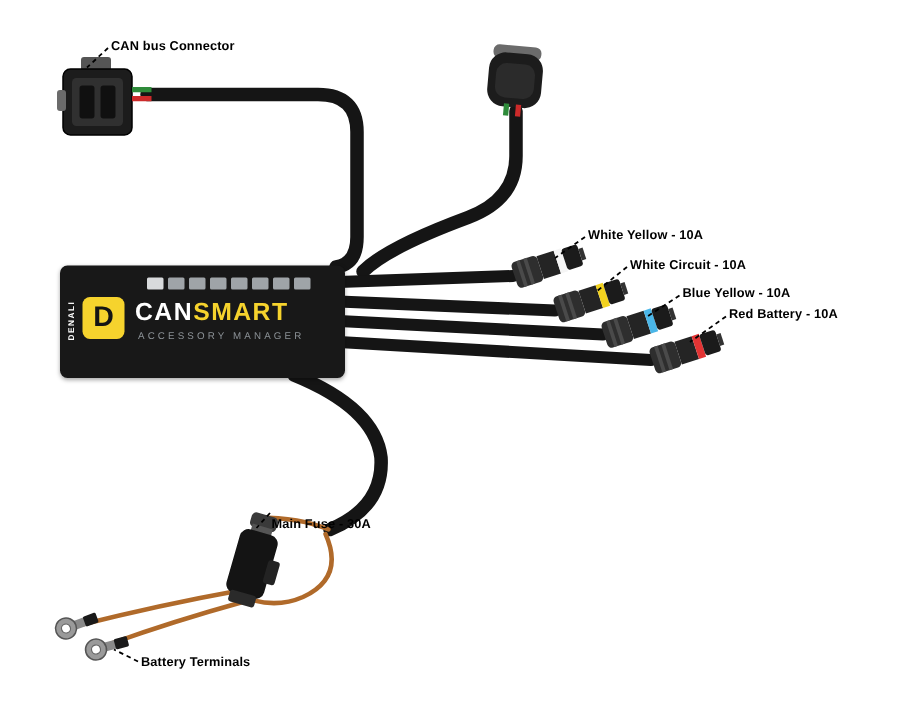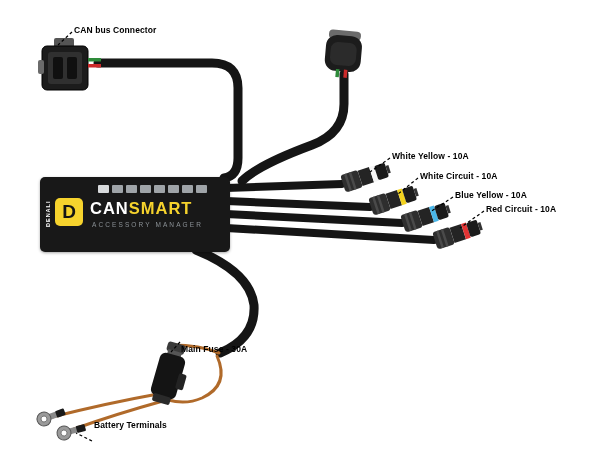--- a/index.html
+++ b/index.html
@@ -174,17 +174,17 @@
     <div class="device-name">
       <span class="nm-white">CAN</span><span class="nm-yellow">SMART</span>
     </div>
     <div class="device-subtitle">ACCESSORY MANAGER</div>
   </div>
 
   <div class="lbl" style="left:74px;top:25px;">CAN bus Connector</div>
   <div class="lbl" style="left:392px;top:151px;">White Yellow - 10A</div>
   <div class="lbl" style="left:420px;top:171px;">White Circuit - 10A</div>
   <div class="lbl" style="left:455px;top:190px;">Blue Yellow - 10A</div>
-  <div class="lbl" style="left:486px;top:204px;">Red Circuit - 10A</div>
+  <div class="lbl" style="left:486px;top:204px;">Red Battery - 10A</div>
   <div class="lbl" style="left:181px;top:344px;">Main Fuse - 30A</div>
-  <div class="lbl" style="left:94px;top:420px;">Battery Terminals</div>
+  <div class="lbl" style="left:94px;top:436px;">Battery Terminals</div>
 
 </div>
 
 </body></html>

